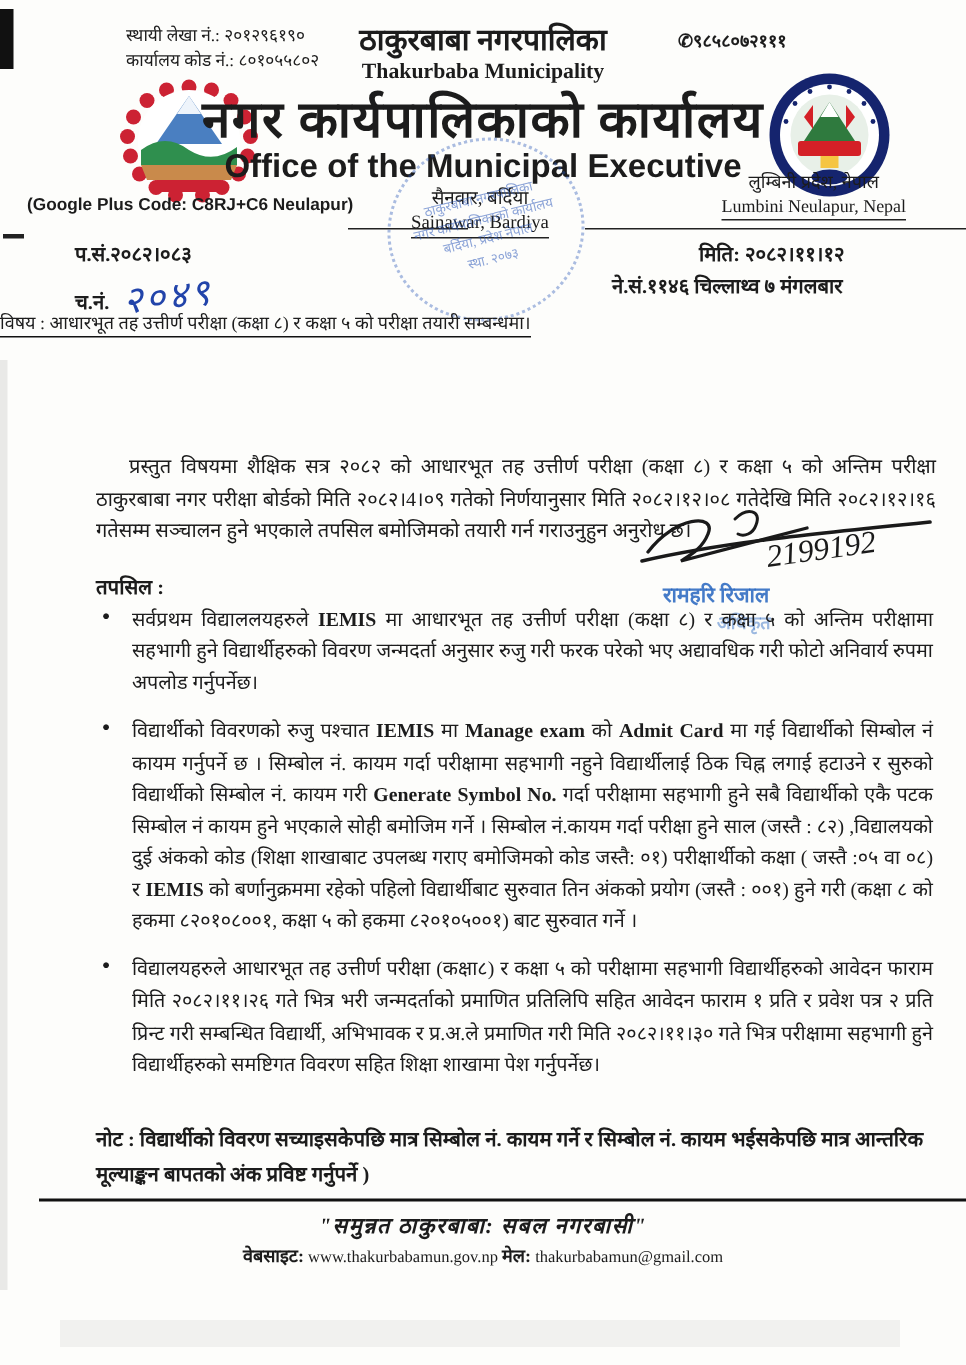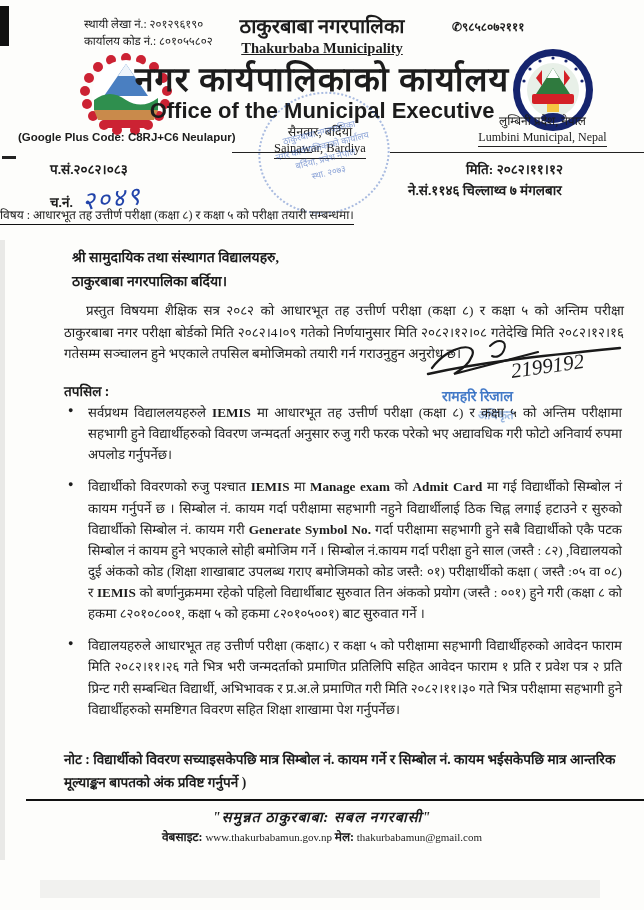--- a/index.html
+++ b/index.html
@@ -11,21 +11,21 @@
   
   .artifact{position:absolute;background:#111;}
   .art-corner{left:0;top:6px;width:9px;height:40px;}
   .art-dash{left:2px;top:156px;width:14px;height:3px;background:#222;}
   .art-streak{left:0;top:240px;width:5px;height:620px;background:rgba(60,60,60,.10);}
   .art-bottom{left:40px;top:880px;width:560px;height:18px;background:rgba(80,80,90,.07);}
   
   .hdr-left{position:absolute;left:84px;top:16px;font-size:11.5px;font-weight:normal;line-height:1.45;}
   .hdr-center{position:absolute;left:0;right:0;top:12px;text-align:center;}
   .muni-np{font-size:20px;font-weight:bold;}
-  .muni-en{font-size:14.5px;font-weight:bold;margin-top:1px;text-decoration:underline;}
+  .muni-en{font-size:14.5px;font-weight:bold;margin-top:1px;}
   .hdr-phone{position:absolute;left:452px;top:18px;font-size:12px;font-weight:bold;}
   .logo-left{position:absolute;left:78px;top:52px;}
   .logo-right{position:absolute;left:512px;top:48px;}
   .title-np{position:absolute;left:0;right:0;top:55px;text-align:center;font-size:34px;font-weight:bold;letter-spacing:1px;}
   .title-en{position:absolute;left:0;right:0;top:98px;text-align:center;font-size:22px;font-weight:bold;font-family:"Liberation Sans","DejaVu Sans",sans-serif;}
   .plus-code{position:absolute;left:18px;top:131px;font-size:11.5px;font-weight:bold;font-family:"Liberation Sans","DejaVu Sans",sans-serif;}
   .addr-center{position:absolute;left:245px;top:124px;width:150px;text-align:center;font-size:12.5px;line-height:1.3;}
   .addr-right{position:absolute;left:455px;top:113px;width:175px;text-align:center;font-size:12px;line-height:1.35;}
   .u{border-bottom:1.5px solid #222;display:inline-block;padding-bottom:1px;}
   .rule-right{position:absolute;left:390px;top:152px;width:254px;height:0;border-top:1.5px solid #222;}
@@ -143,21 +143,21 @@
   <div class="title-np">नगर कार्यपालिकाको कार्यालय</div>
   <div class="title-en">Office of the Municipal Executive</div>
 
   <div class="plus-code">(Google Plus Code: C8RJ+C6 Neulapur)</div>
   <div class="addr-center">
     <div>सैनवार, बर्दिया</div>
     <div class="u">Sainawar, Bardiya</div>
   </div>
   <div class="addr-right">
     <div>लुम्बिनी प्रदेश, नेपाल</div>
-    <div class="u">Lumbini Municipal, Nepal</div>
+    <div class="u">Lumbini Neulapur, Nepal</div>
   </div>
   <div class="rule-mid"></div>
   <div class="rule-right"></div>
 
   <div class="stamp-round">
     <div>ठाकुरबाबा नगरपालिका</div>
     <div>नगर कार्यपालिकाको कार्यालय</div>
     <div>बर्दिया, प्रदेश नेपाल</div>
     <div>स्था. २०७३</div>
   </div>
@@ -171,24 +171,20 @@
   </div>
   <div class="ref-right">
     <div class="miti">मिति: २०८२।११।१२</div>
     <div>ने.सं.११४६ चिल्लाथ्व ७ मंगलबार</div>
   </div>
 
   <div class="subject">
     <span>विषय : आधारभूत तह उत्तीर्ण परीक्षा (कक्षा ८) र कक्षा ५ को परीक्षा तयारी सम्बन्धमा।</span>
   </div>
 
-  <div class="salutation">
-    <div>श्री सामुदायिक तथा संस्थागत विद्यालयहरु,</div>
-    <div>ठाकुरबाबा नगरपालिका बर्दिया।</div>
-  </div>
 
   <div class="para">प्रस्तुत विषयमा शैक्षिक सत्र २०८२ को आधारभूत तह उत्तीर्ण परीक्षा (कक्षा ८) र कक्षा ५ को अन्तिम परीक्षा ठाकुरबाबा नगर परीक्षा बोर्डको मिति २०८२।4।०९ गतेको निर्णयानुसार मिति २०८२।१२।०८ गतेदेखि मिति २०८२।१२।१६ गतेसम्म सञ्चालन हुने भएकाले तपसिल बमोजिमको तयारी गर्न गराउनुहुन अनुरोध छ।</div>
 
   <div class="sig-block">
     <svg width="210" height="60" viewBox="0 0 210 60">
       <path d="M12,34 C30,10 58,8 52,22 C48,32 40,36 34,40 L118,18" fill="none" stroke="#1a1a1a" stroke-width="2.2" stroke-linecap="round"></path>
       <path d="M70,12 C78,4 88,6 84,16 C82,22 76,24 72,22" fill="none" stroke="#1a1a1a" stroke-width="2" stroke-linecap="round"></path>
       <path d="M8,40 C60,28 120,22 200,14" fill="none" stroke="#1a1a1a" stroke-width="2.4" stroke-linecap="round"></path>
       <text x="92" y="44" font-size="21" font-style="italic" font-family="Liberation Serif,serif" fill="#1a1a1a" transform="rotate(-8 92 44)">2199192</text>
     </svg>

